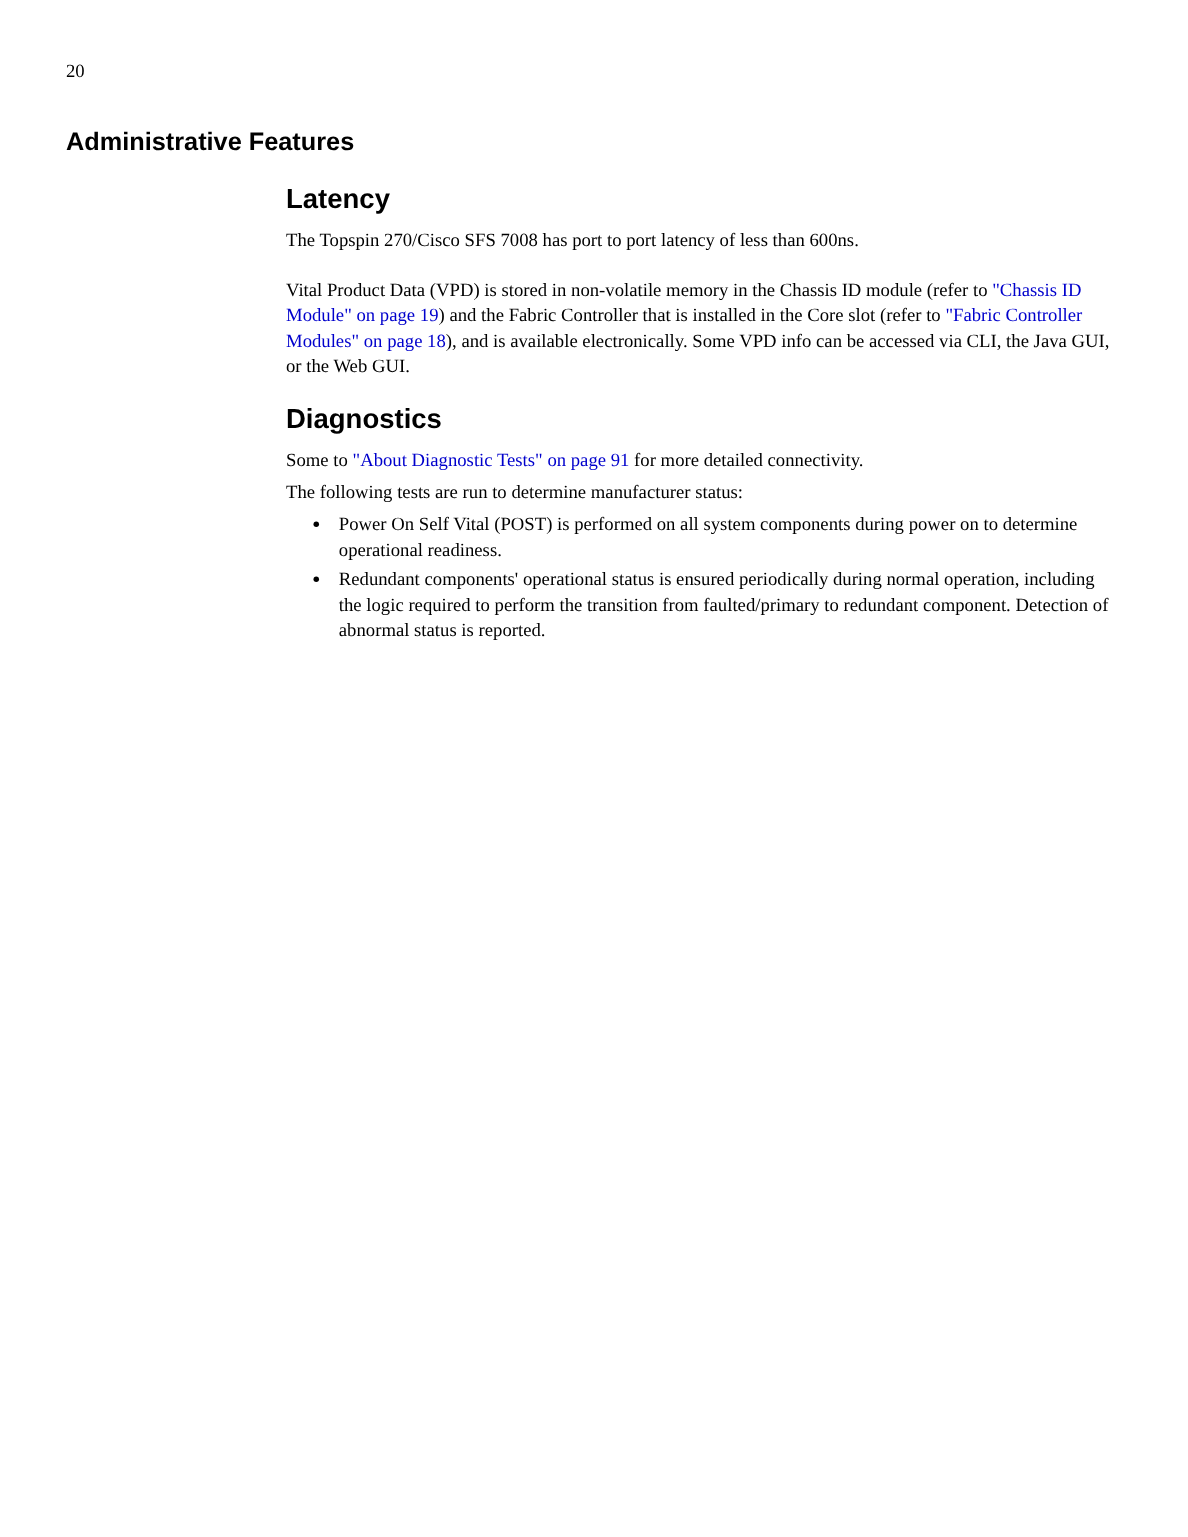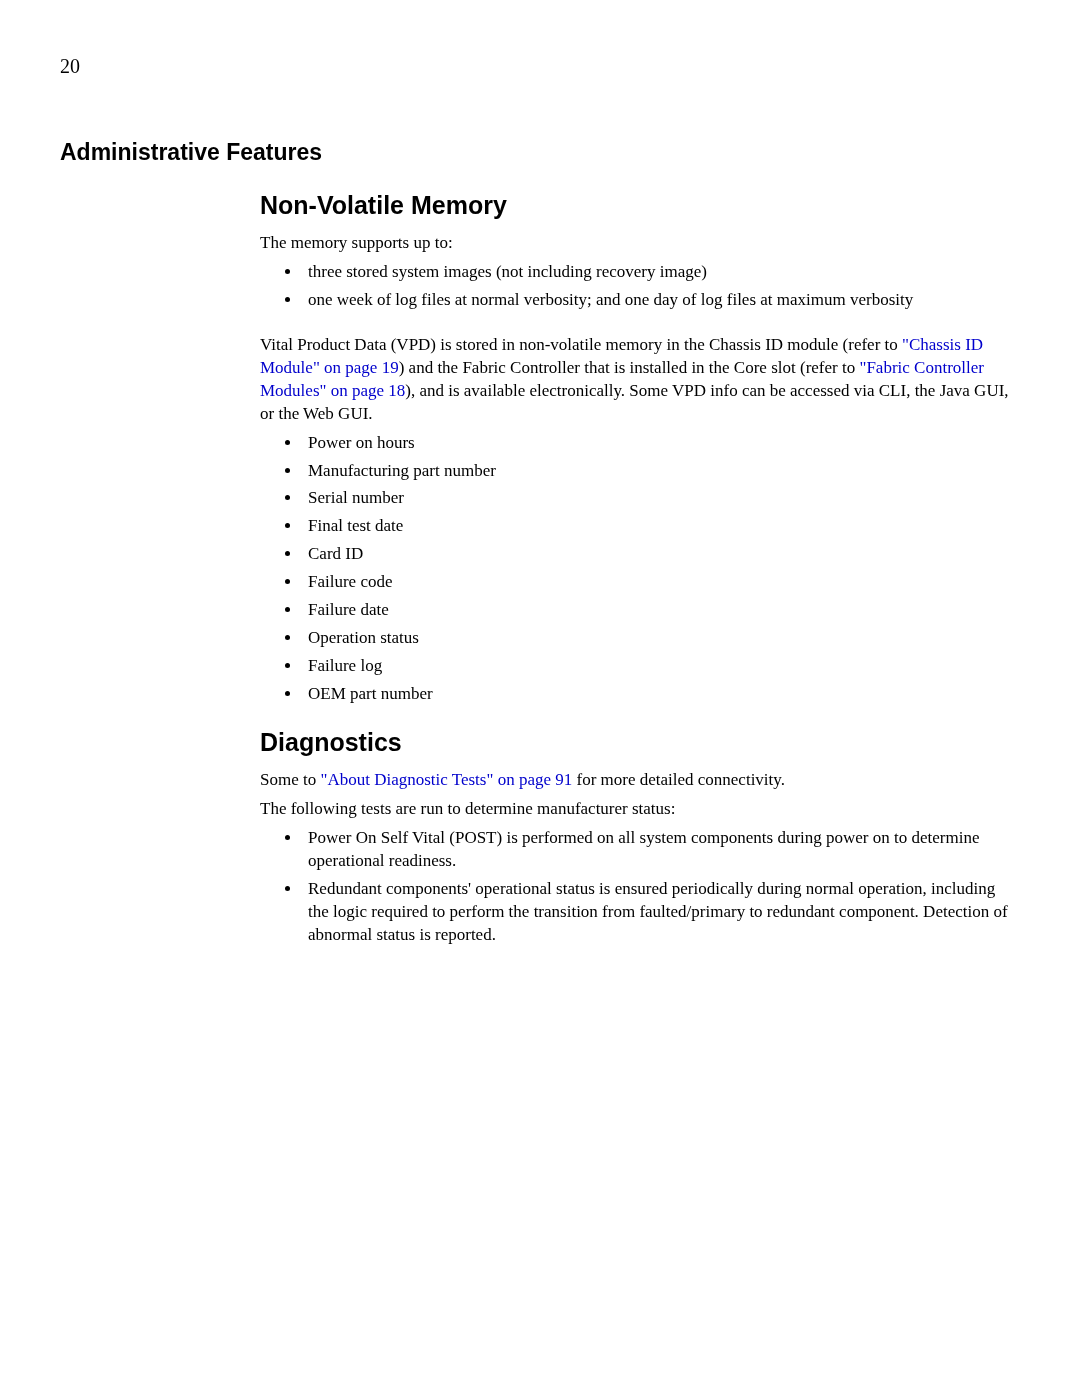--- a/index.html
+++ b/index.html
@@ -6,22 +6,22 @@
     font-family: "Times New Roman", Times, serif;
     font-size: 17px;
     color: #000;
     background: #fff;
     margin: 0;
     padding: 55px 60px 80px 60px;
     width: 1080px;
     box-sizing: border-box;
   }
   .page-number {
-    font-size: 20px;
-    margin-bottom: 61px;
+    font-size: 17px;
+    margin-bottom: 40px;
   }
   h1 {
     font-family: Arial, Helvetica, sans-serif;
     font-weight: bold;
     font-size: 23px;
     margin: 0 0 25px 0;
   }
   .content {
     margin-left: 200px;
   }
@@ -56,46 +56,30 @@
 </head>
 <body>
 
 <div class="page-number">20</div>
 
 <h1>Administrative Features</h1>
 
 <div class="content">
 
 
+  <div class="section">
+    <h2>Latency</h2>
+    <p>The Topspin 270/Cisco SFS 7008 has port to port latency of less than 600ns.</p>
+  </div>
 
-  <div class="section">
-    <h2>Non-Volatile Memory</h2>
-    <p>The memory supports up to:</p>
-    <ul>
-      <li>three stored system images (not including recovery image)</li>
-      <li>one week of log files at normal verbosity; and one day of log files at maximum verbosity</li>
-    </ul>
-  </div>
 
   <div class="section">
     <p>
       <span>Vital Product Data (VPD) is stored in non-volatile memory in the Chassis ID module (refer to </span><a class="link">"Chassis ID Module" on page 19</a><span>) and the Fabric Controller that is installed in the Core slot (refer to </span><a class="link">"Fabric Controller Modules" on page 18</a><span>), and is available electronically. Some VPD info can be accessed via CLI, the Java GUI, or the Web GUI.</span>
     </p>
-    <ul>
-      <li>Power on hours</li>
-      <li>Manufacturing part number</li>
-      <li>Serial number</li>
-      <li>Final test date</li>
-      <li>Card ID</li>
-      <li>Failure code</li>
-      <li>Failure date</li>
-      <li>Operation status</li>
-      <li>Failure log</li>
-      <li>OEM part number</li>
-    </ul>
   </div>
 
   <div class="section">
     <h2>Diagnostics</h2>
     <p>
       <span>Some to </span><a class="link">"About Diagnostic Tests" on page 91</a><span> for more detailed connectivity.</span>
     </p>
     <p>The following tests are run to determine manufacturer status:</p>
     <ul>
       <li>Power On Self Vital (POST) is performed on all system components during power on to determine operational readiness.</li>

